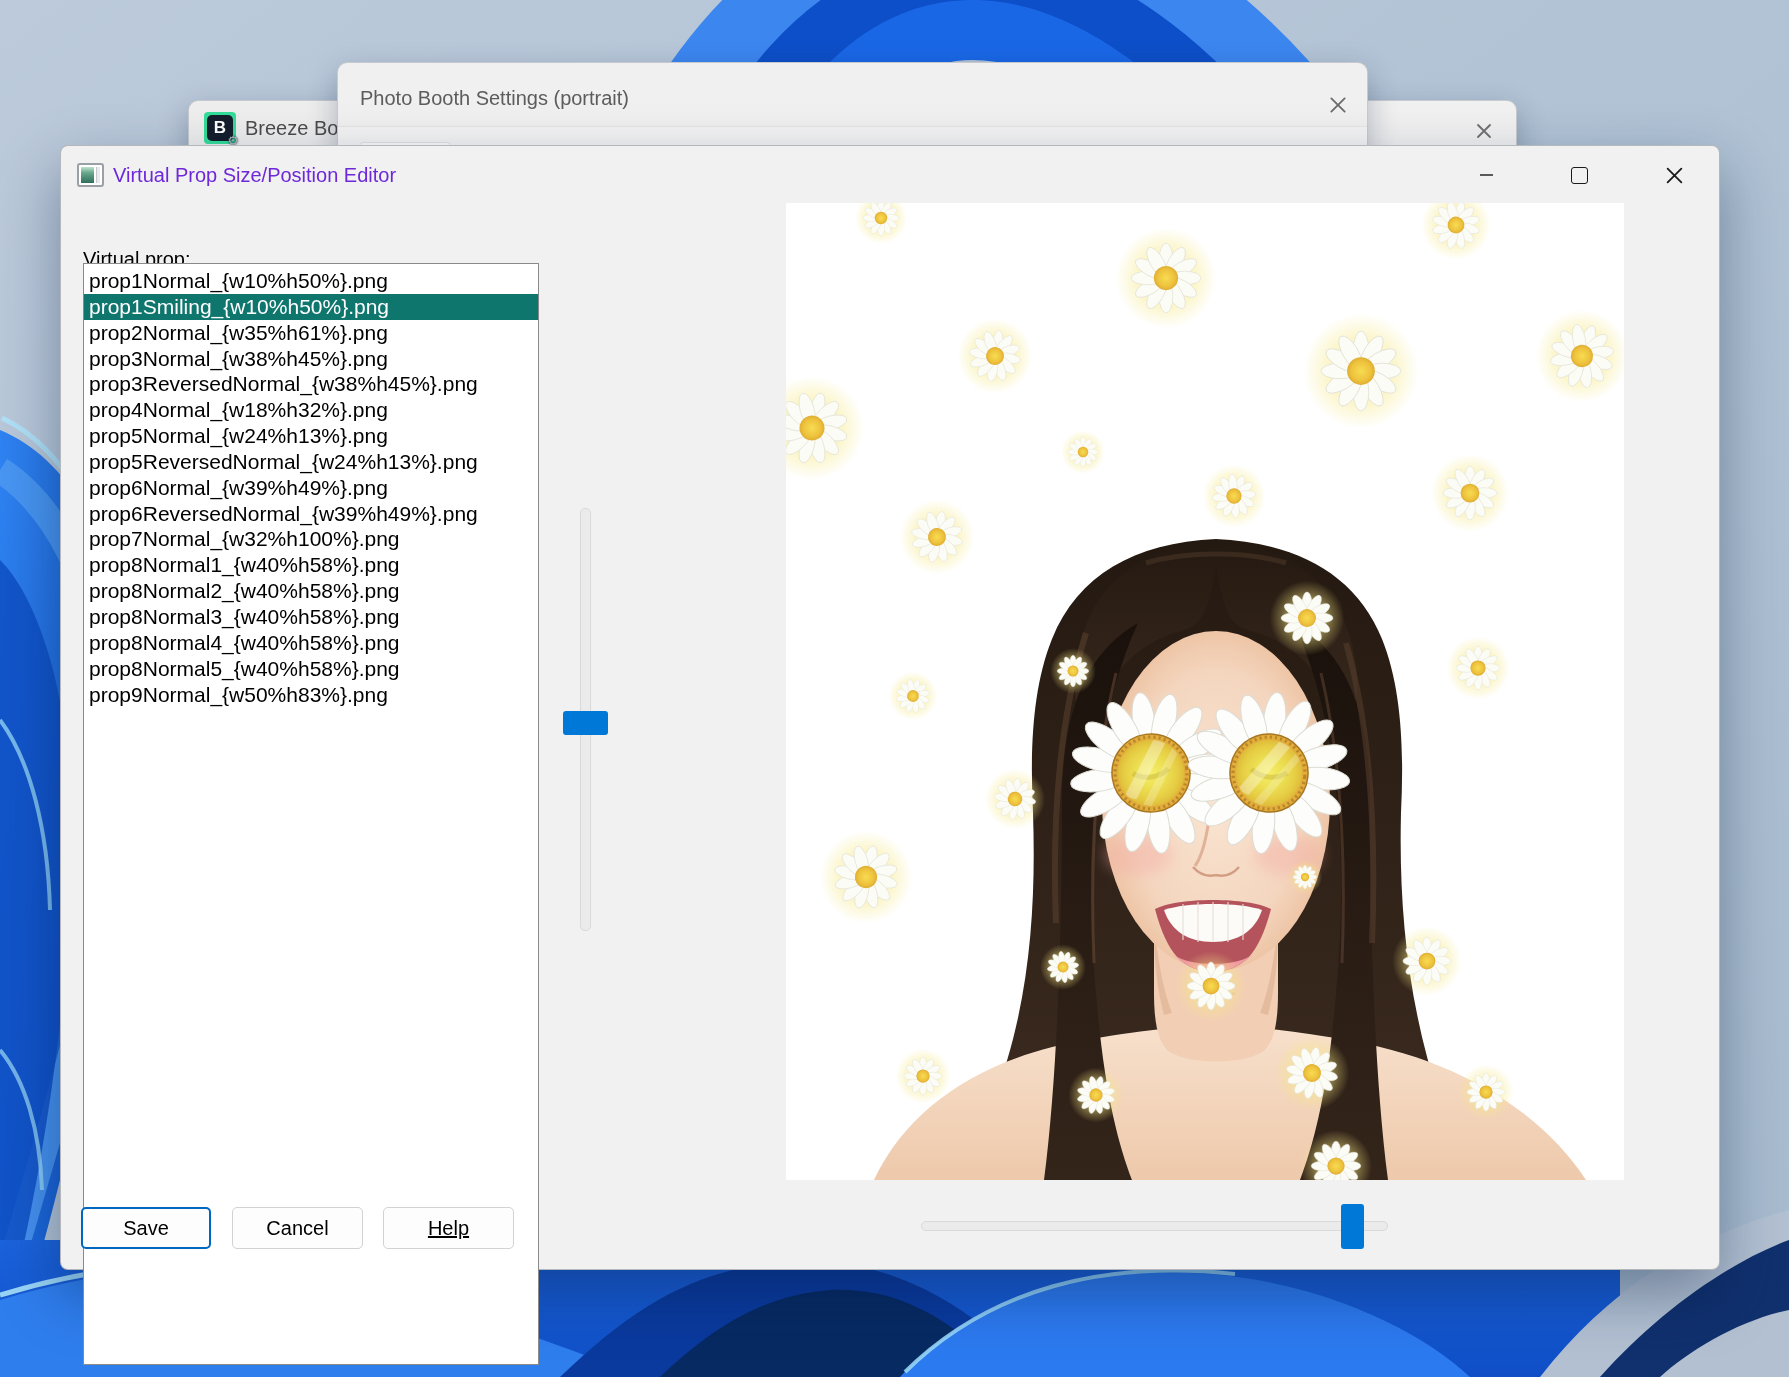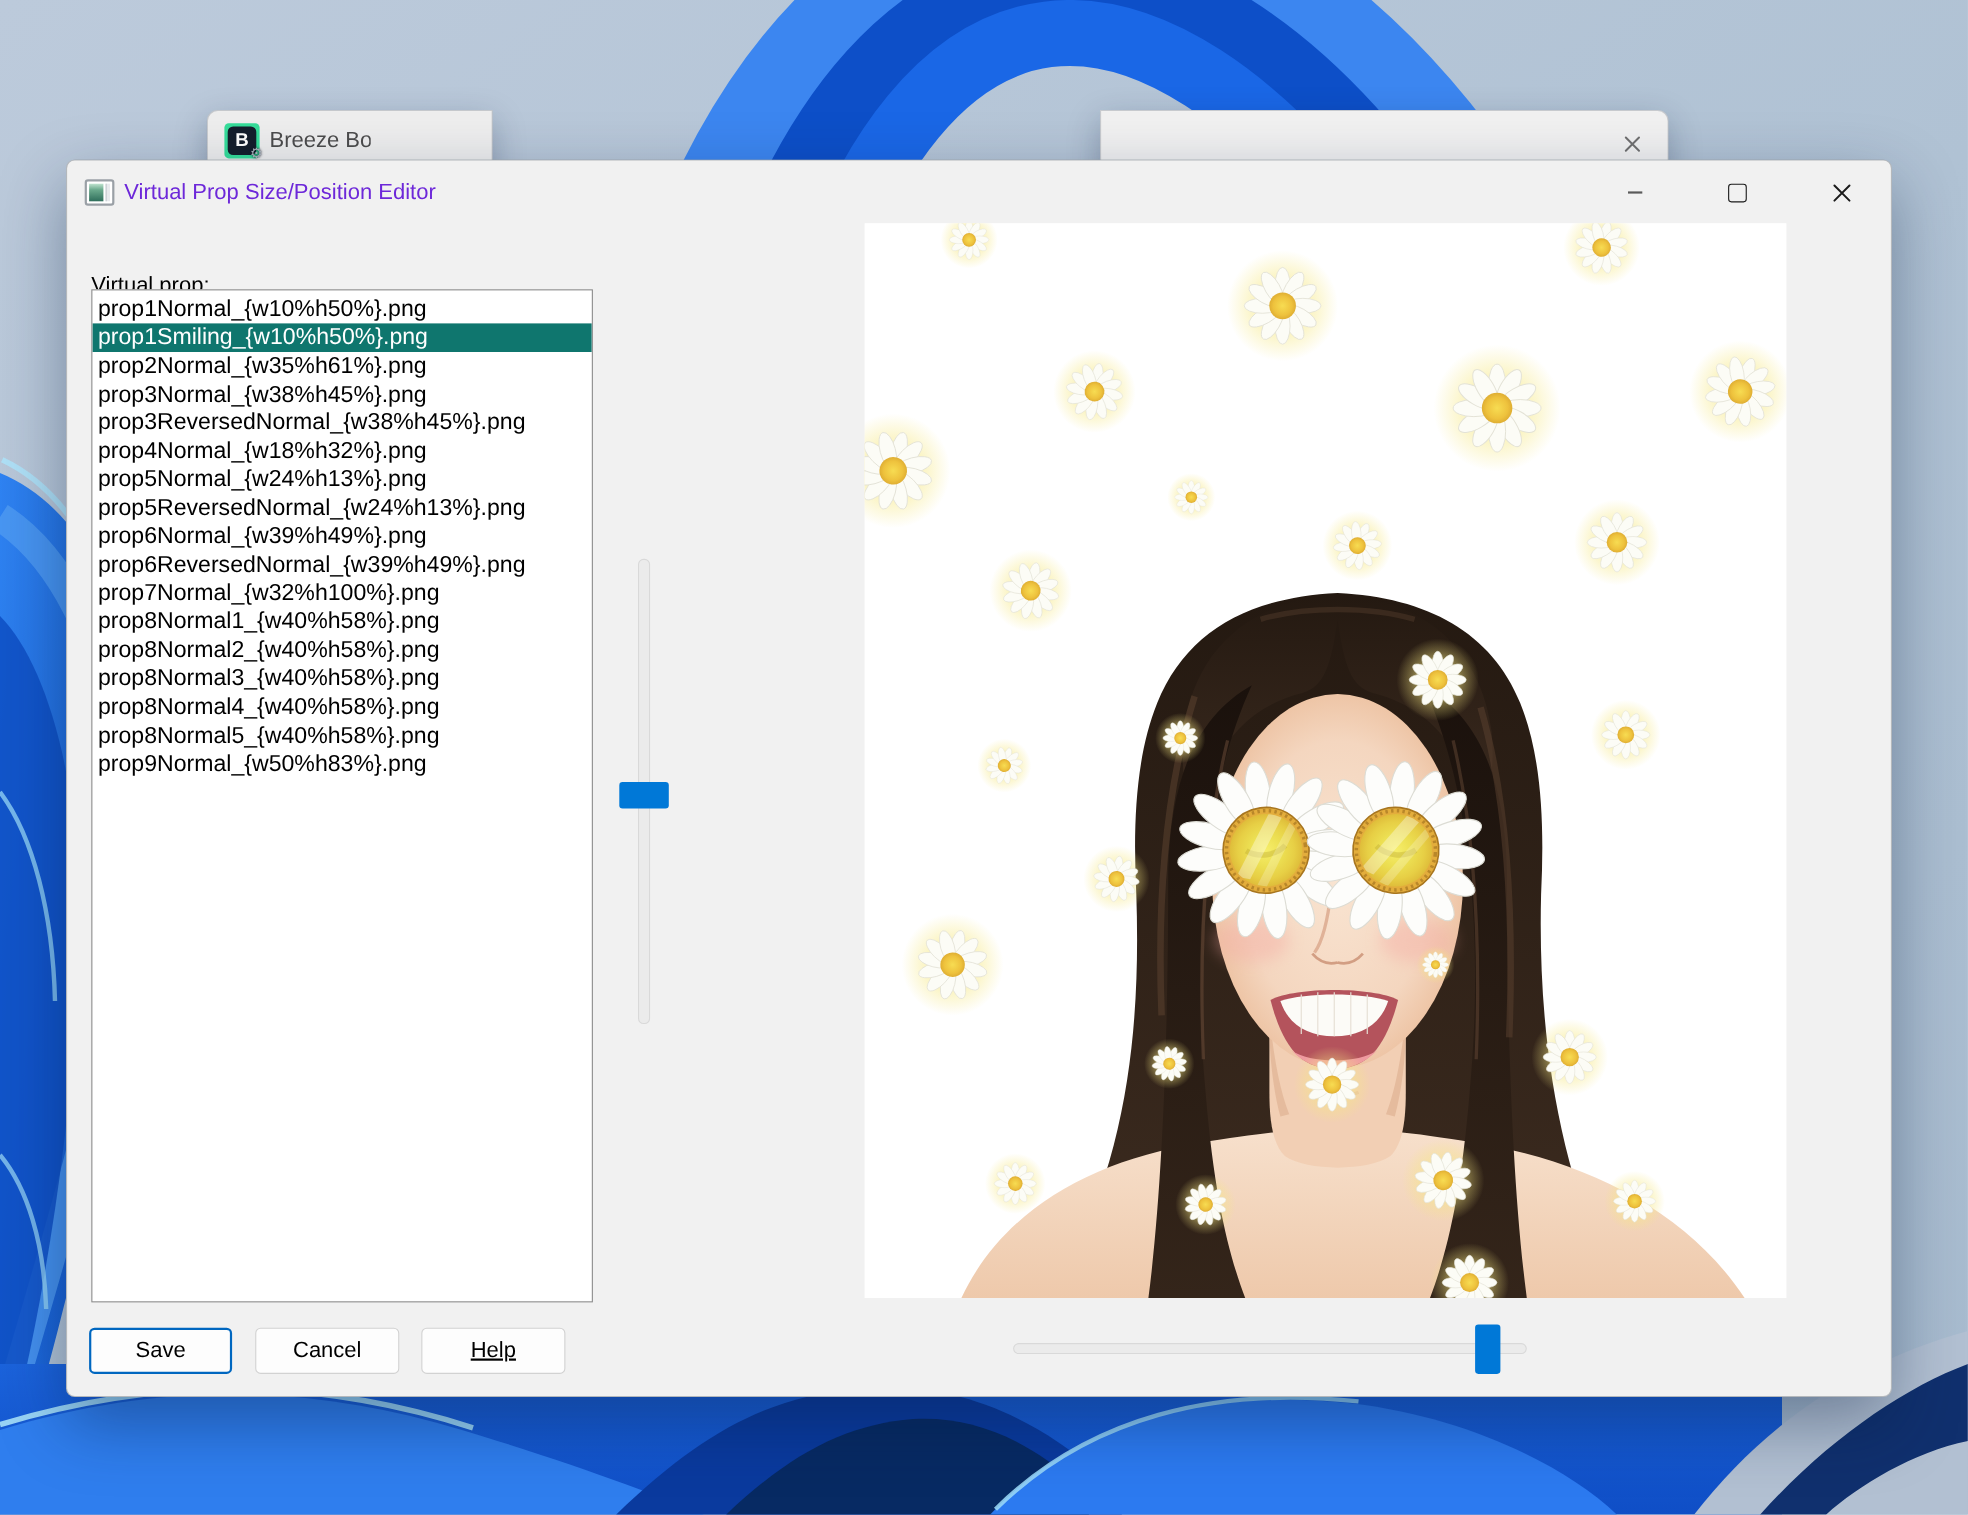--- a/index.html
+++ b/index.html
@@ -31,21 +31,21 @@
   .app-icon { position:absolute; left:16px; top:17px; width:27px; height:24px; background:#ffffff; border:2px solid #9aa0a6; border-radius:3px; }
   .app-icon .pic { position:absolute; left:2px; top:2px; width:13px; height:16px; background:linear-gradient(180deg,#bfe3cf 0%,#6aa98c 35%,#2f6e5b 100%); }
   .app-icon .strip { position:absolute; right:2px; top:2px; width:4px; height:16px; background:#e8eaed; border-left:1px solid #c4c8cc; }
   .dlg-title { position:absolute; left:52px; top:0; height:58px; line-height:58px; font-size:20px; color:#6d28d9; }
   .ctl { position:absolute; top:7px; width:44px; height:44px; display:flex; align-items:center; justify-content:center; }
   .ctl-min { left:1403px; } .ctl-max { left:1496px; } .ctl-close { left:1591px; }
   .min-glyph { width:13px; height:0; border-top:2px solid #5a5a5a; }
   .max-glyph { width:17px; height:17px; border:1.8px solid #1a1a1a; border-radius:3px; }
 
   .prop-label { position:absolute; left:22px; top:102px; font-size:20px; color:#000; }
-  .listbox { position:absolute; left:22px; top:117px; width:456px; height:921px; background:#ffffff; border:1px solid #8a8a8a; padding-top:4px; overflow:hidden; }
+  .listbox { position:absolute; left:22px; top:117px; width:456px; height:1102px; background:#ffffff; border:1px solid #8a8a8a; padding-top:4px; overflow:hidden; }
   .list-item { height:25.85px; line-height:25.85px; padding-left:5px; font-size:21px; color:#000; white-space:nowrap; overflow:hidden; }
   .list-item.selected { background:#0f766e; color:#ffffff; }
 
   .vslider-track { position:absolute; left:519px; top:362px; width:11px; height:423px; background:#ebebeb; border:1px solid #d9d9d9; border-radius:5px; }
   .vslider-thumb { position:absolute; left:502px; top:565px; width:45px; height:24px; background:#0078d7; border-radius:3px; }
 
   .preview { position:absolute; left:725px; top:57px; width:838px; height:977px; background:#ffffff; }
 
   .hslider-track { position:absolute; left:860px; top:1075px; width:467px; height:10px; background:#ebebeb; border:1px solid #d9d9d9; border-radius:5px; }
   .hslider-thumb { position:absolute; left:1280px; top:1058px; width:23px; height:45px; background:#0078d7; border-radius:3px; }
@@ -118,20 +118,31 @@
   </div>
 
   <div class="window win-right">
     <div class="bg-close">
       <svg width="18" height="18" viewBox="0 0 18 18">
           <path d="M3,3 L15,15 M15,3 L3,15" stroke="#707070" stroke-width="1.8" stroke-linecap="round"></path>
         </svg>
     </div>
   </div>
 
+  <div class="window win-photo">
+    <div class="bg-title">Photo Booth Settings (portrait)</div>
+    <div class="bg-close">
+      <svg width="20" height="20" viewBox="0 0 18 18">
+          <path d="M3,3 L15,15 M15,3 L3,15" stroke="#6a6a6a" stroke-width="1.6" stroke-linecap="round"></path>
+        </svg>
+    </div>
+    <div class="win-photo-body">
+      <div class="win-photo-ctrl"></div>
+    </div>
+  </div>
 
   <div class="dialog">
 
     <div class="titlebar">
       <div class="app-icon">
         <div class="pic"></div>
         <div class="strip"></div>
       </div>
       <div class="dlg-title">Virtual Prop Size/Position Editor</div>
       <div class="ctl ctl-min">

